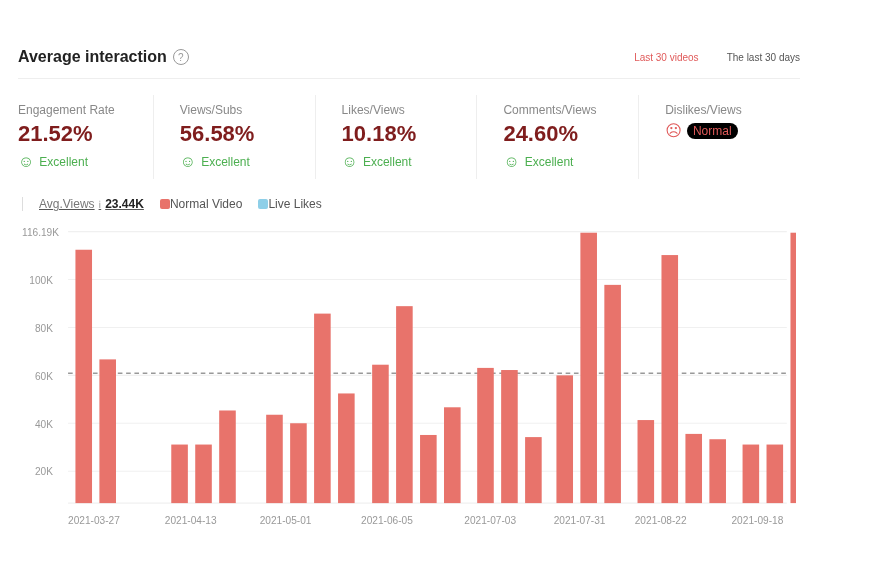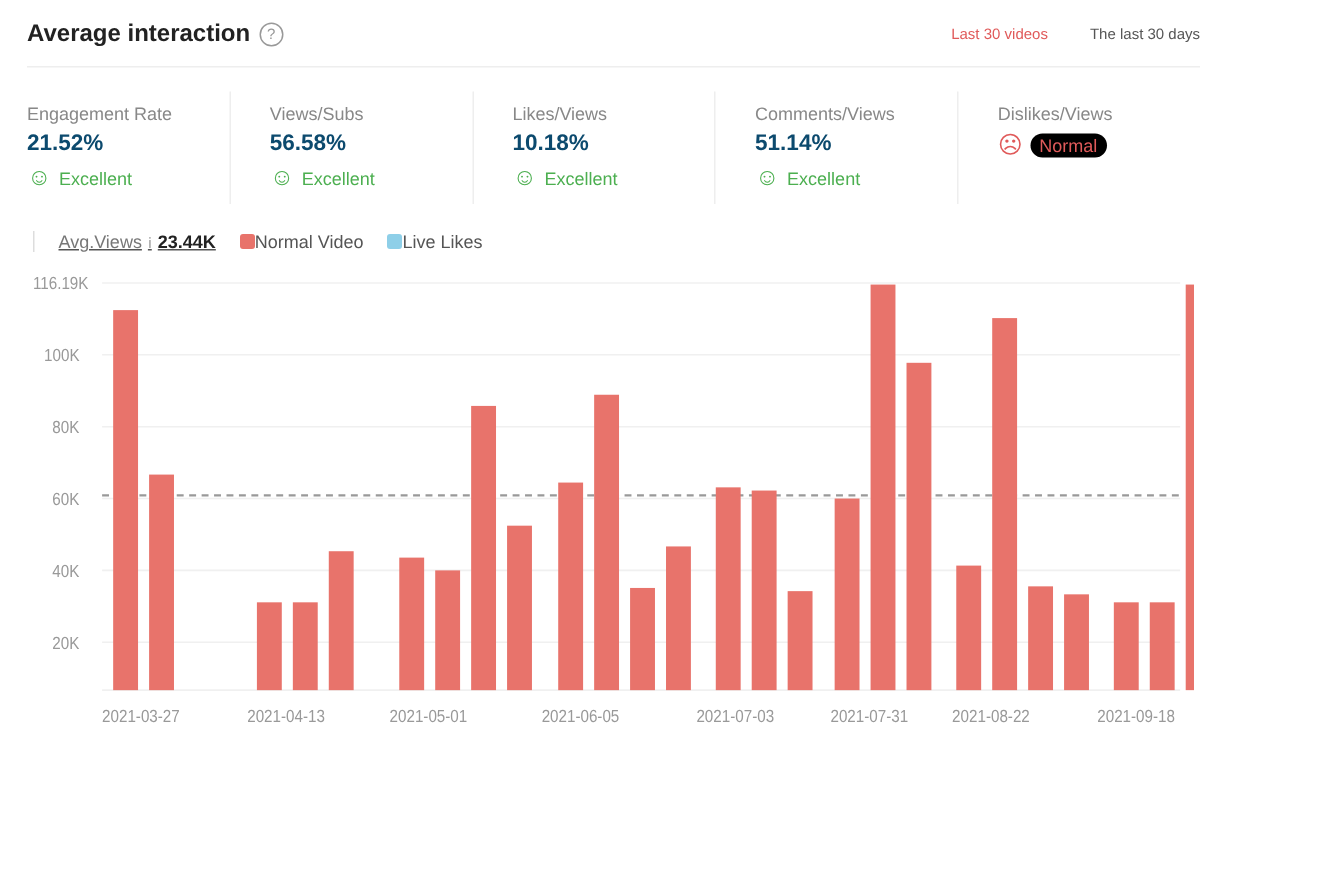--- a/index.html
+++ b/index.html
@@ -1,33 +1,33 @@
 <!DOCTYPE html>
 <html><head>
   <meta charset="utf-8">
   <style>
     * { box-sizing: border-box; margin: 0; padding: 0; }
     body { font-family: -apple-system, BlinkMacSystemFont, 'Segoe UI', sans-serif; background: #fff; color: #333; font-size: 13px; width: 878px; height: 581px; overflow: hidden; }
     
-    .container { width: 818px; padding: 14px 18px; }
+    .container { width: 818px; padding: 14px 18px; margin-top: 34px; }
     
     .header { display: flex; align-items: center; justify-content: space-between; padding-bottom: 12px; border-bottom: 1px solid #eee; margin-bottom: 16px; }
     .header-left { display: flex; align-items: center; gap: 6px; }
     .header-title { font-size: 16px; font-weight: 600; color: #222; }
     .info-icon { width: 16px; height: 16px; border-radius: 50%; border: 1.5px solid #999; color: #999; font-size: 10px; display: flex; align-items: center; justify-content: center; cursor: pointer; }
     .header-right { display: flex; gap: 28px; align-items: center; font-size: 10px; text-align: center; }
     .tab-active { color: #e05a5a; font-weight: 500; cursor: pointer; }
     .tab-inactive { color: #555; cursor: pointer; }
     
     .metrics { display: flex; gap: 12px; margin-bottom: 18px; }
     .metric-item { flex: 1; padding: 8px 14px; border-right: 1px solid #eee; }
     .metric-item:first-child { padding-left: 0; }
     .metric-item:last-child { border-right: none; }
     .metric-label { color: #888; font-size: 12px; margin-bottom: 4px; }
-    .metric-value { font-size: 15px; font-weight: 600; color: #0c4a6e; margin-bottom: 6px; }
+    .metric-value { font-size: 22px; font-weight: 600; color: #7f1d1d; margin-bottom: 6px; }
     .metric-badge { display: flex; align-items: center; gap: 5px; }
     .badge-excellent { color: #4caf50; font-size: 12px; font-weight: 500; }
     .badge-normal { color: #e05a5a; font-size: 12px; font-weight: 500; background: #000000; padding: 1px 6px; border-radius: 10px; }
     .smiley-good { color: #4caf50; font-size: 16px; }
     .smiley-bad { color: #e05a5a; font-size: 16px; }
     
     .chart-section { padding: 0 4px; }
     .chart-legend { display: flex; align-items: center; gap: 16px; margin-bottom: 10px; font-size: 12px; color: #555; }
     .legend-avg { display: flex; align-items: flex-start; gap: 4px; text-decoration: underline; }
     .avg-label { color: #777; }
@@ -82,21 +82,21 @@
     <div class="metric-item">
       <div class="metric-label">Likes/Views</div>
       <div class="metric-value">10.18%</div>
       <div class="metric-badge">
         <span class="smiley-good">☺</span>
         <span class="badge-excellent">Excellent</span>
       </div>
     </div>
     <div class="metric-item">
       <div class="metric-label">Comments/Views</div>
-      <div class="metric-value">51.14%</div>
+      <div class="metric-value">24.60%</div>
       <div class="metric-badge">
         <span class="smiley-good">☺</span>
         <span class="badge-excellent">Excellent</span>
       </div>
     </div>
     <div class="metric-item">
       <div class="metric-label">Dislikes/Views</div>
       <div class="metric-badge">
         <span class="smiley-bad">☹</span>
         <span class="badge-normal">Normal</span>

